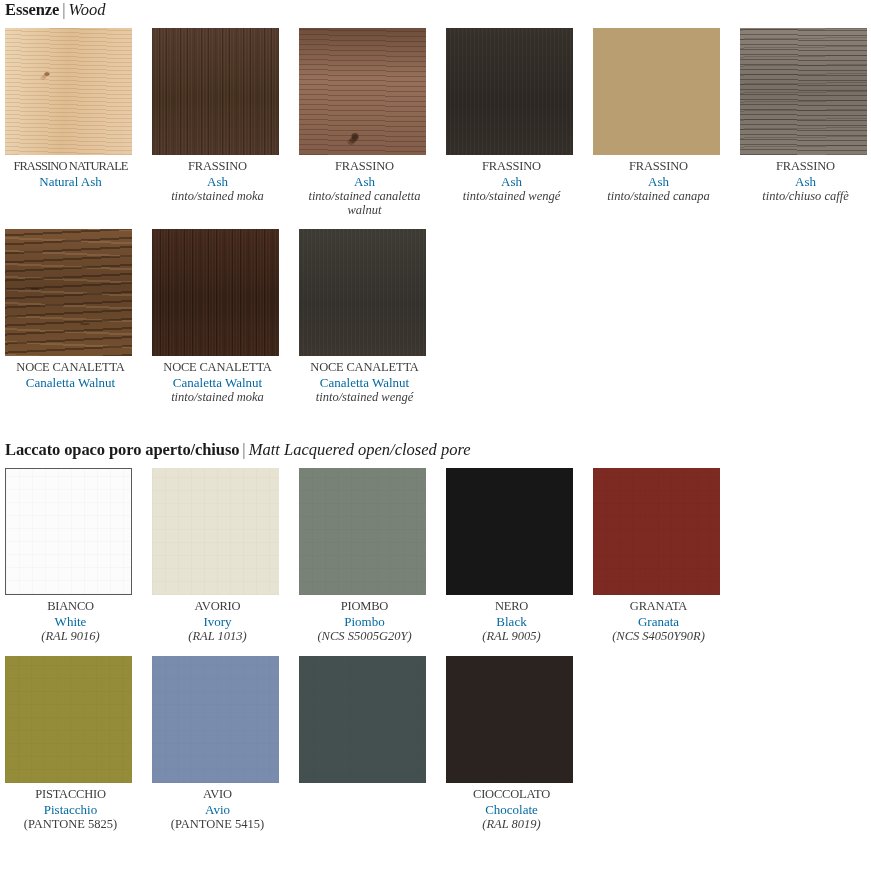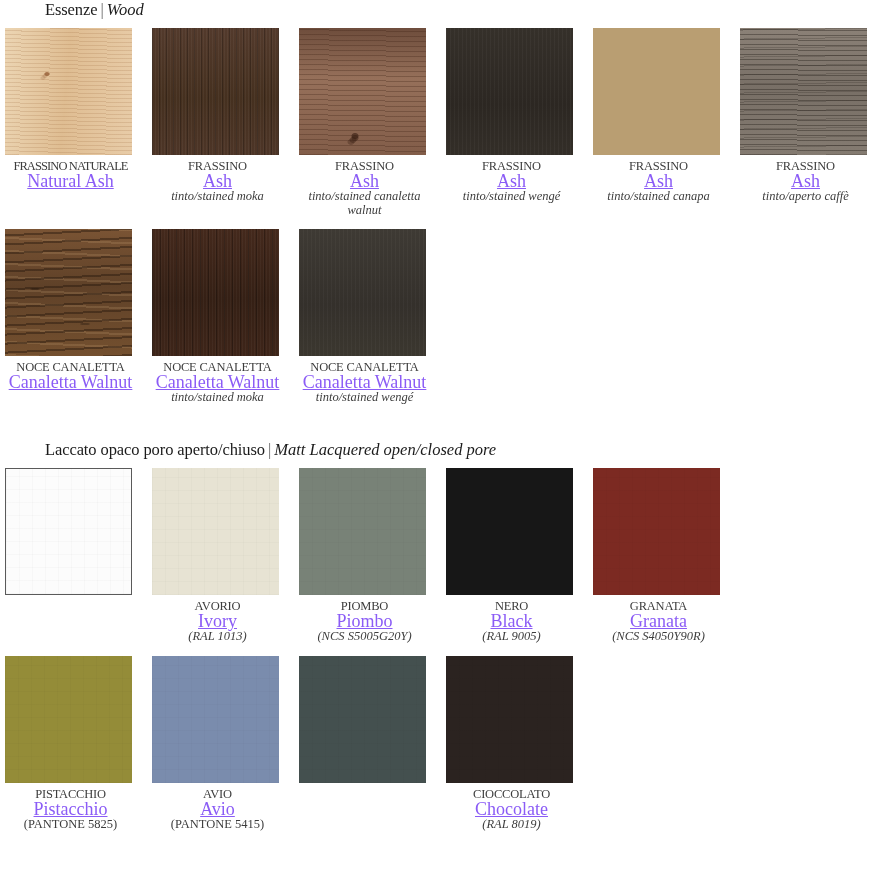--- a/index.html
+++ b/index.html
@@ -26,23 +26,22 @@
   
   .section-head {
     padding-left: 5px;
     margin: 0;
     font-size: 16.5px;
     line-height: 20px;
     color: #1b1b1b;
     white-space: nowrap;
   }
   .section-head .it-name {
-    font-weight: normal;
+    font-weight: bold;
     letter-spacing: -0.1px;
-    margin-left: 40px;
   }
   .section-head .sep {
     font-weight: normal;
     color: #6a6a6a;
     padding: 0 3px;
   }
   .section-head .en-name {
     font-style: italic;
     font-weight: normal;
     text-align: center;
@@ -82,23 +81,22 @@
   .cap-it {
     display: block;
     font-size: 12.5px;
     letter-spacing: -0.2px;
     color: #3d3d3d;
     white-space: nowrap;
   }
   .cap-it.tight { letter-spacing: -0.9px; }
   .cap-en {
     display: block;
-    font-size: 18px;
-    color: #8b5cf6;
-    text-decoration: underline;
+    font-size: 13px;
+    color: #0369a1;
   }
   .cap-note {
     display: block;
     font-size: 12.5px;
     font-style: italic;
     color: #3d3d3d;
     line-height: 14px;
   }
   .cap-code {
     display: block;
@@ -260,21 +258,21 @@
         <span class="cap-en">Ash</span>
         <span class="cap-note">tinto/stained canapa</span>
       </div>
     </div>
 
     <div class="cell">
       <div class="swatch w-base wood-ash-caffe"></div>
       <div class="caption">
         <span class="cap-it">FRASSINO</span>
         <span class="cap-en">Ash</span>
-        <span class="cap-note">tinto/aperto caffè</span>
+        <span class="cap-note">tinto/chiuso caffè</span>
       </div>
     </div>
   </div>
 
   <div class="row-gap"></div>
 
   <div class="grid">
 
     <div class="cell">
       <div class="swatch w-base wood-canaletta"></div>
@@ -309,20 +307,25 @@
   <div class="section-head">
     <span class="it-name">Laccato opaco poro aperto/chiuso</span><span class="sep">|</span><span class="en-name">Matt Lacquered open/closed pore</span>
   </div>
 
   <div class="sec-gap-1"></div>
 
   <div class="grid">
 
     <div class="cell">
       <div class="swatch lacquer bordered" style="background-color:#fcfcfc"></div>
+      <div class="caption">
+        <span class="cap-it">BIANCO</span>
+        <span class="cap-en">White</span>
+        <span class="cap-code">(RAL 9016)</span>
+      </div>
     </div>
 
     <div class="cell">
       <div class="swatch lacquer" style="background-color:#e7e3d3"></div>
       <div class="caption">
         <span class="cap-it">AVORIO</span>
         <span class="cap-en">Ivory</span>
         <span class="cap-code">(RAL 1013)</span>
       </div>
     </div>

